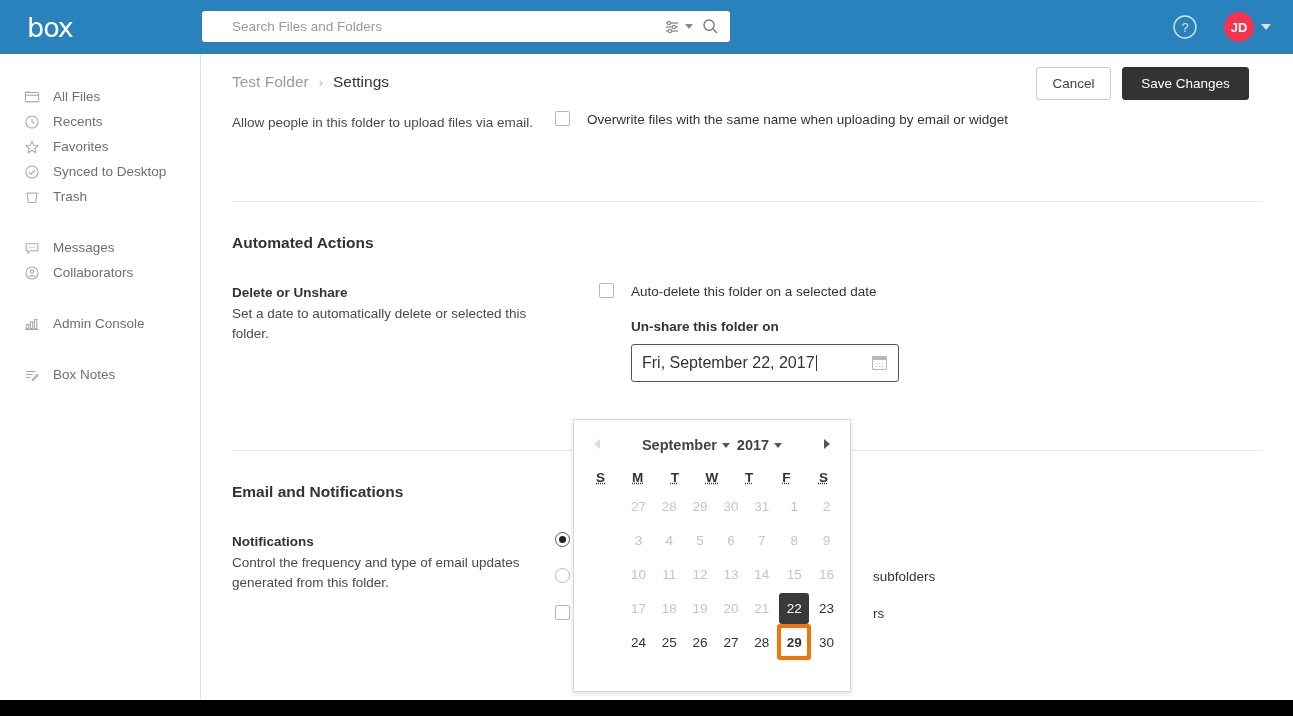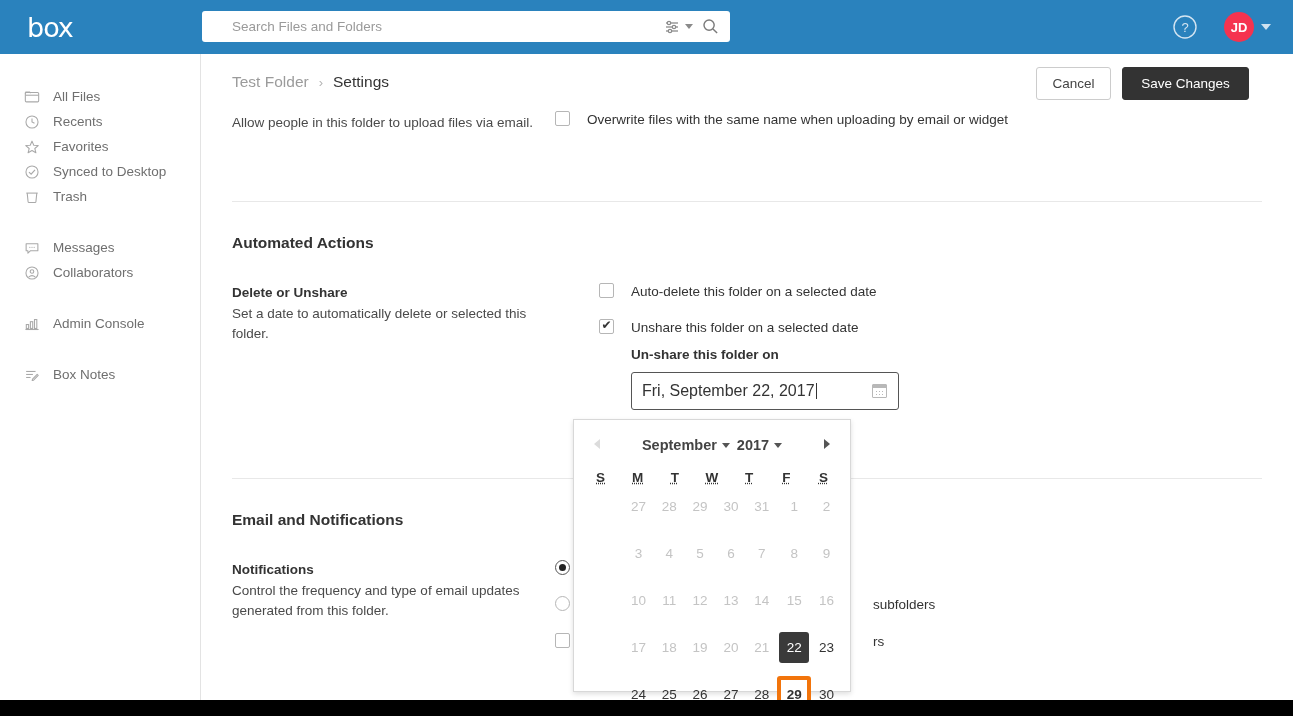--- a/index.html
+++ b/index.html
@@ -155,21 +155,21 @@
     position: absolute; top: 19px; width: 0; height: 0;
     border-top: 5px solid transparent; border-bottom: 5px solid transparent; cursor: pointer;
   }
   .arr-l { left: 20px; border-right: 6px solid #dcdcdc; }
   .arr-r { right: 20px; border-left: 6px solid #555; }
   .dow { display: grid; grid-template-columns: repeat(7, 1fr); padding: 0 8px; margin-bottom: 4px; }
   .dow span {
     text-align: center; font-size: 13.5px; font-weight: bold; color: #333;
     text-decoration: underline; text-decoration-style: dotted;
   }
-  .grid { display: grid; grid-template-columns: repeat(7, 1fr); padding: 0 8px; row-gap: 13px; margin-left: 41px; }
+  .grid { display: grid; grid-template-columns: repeat(7, 1fr); padding: 0 8px; row-gap: 0px; margin-left: 41px; }
   .day {
     height: 34px; display: flex; align-items: center; justify-content: center;
     font-size: 13.5px; color: #333; cursor: pointer; position: relative;
   }
   .day.mute { color: #c4c4c4; }
   .day.sel { }
   .day.sel .box {
     background: #3a3a3a; color: #fff; width: 30px; height: 31px; border-radius: 3px;
     display: flex; align-items: center; justify-content: center; font-weight: normal;
   }
@@ -337,24 +337,20 @@
             <div class="t">Delete or Unshare</div>
             <div class="d">Set a date to automatically delete or selected this folder.</div>
           </div>
           <div class="col-right">
 
             <div class="optrow">
               <span class="cbx"></span>
               <span class="otext">Auto-delete this folder on a selected date</span>
             </div>
 
-            <div class="optrow" style="margin-bottom:11px;">
-              <span class="cbx checked"></span>
-              <span class="otext">Unshare this folder on a selected date</span>
-            </div>
 
             <div class="sublabel">Un-share this folder on</div>
 
             <div class="dateinput">
               <span class="dval">Fri, September 22, 2017</span>
               <span class="caretbar"></span>
               <span class="cal-glyph"></span>
             </div>
           </div>
         </div>

